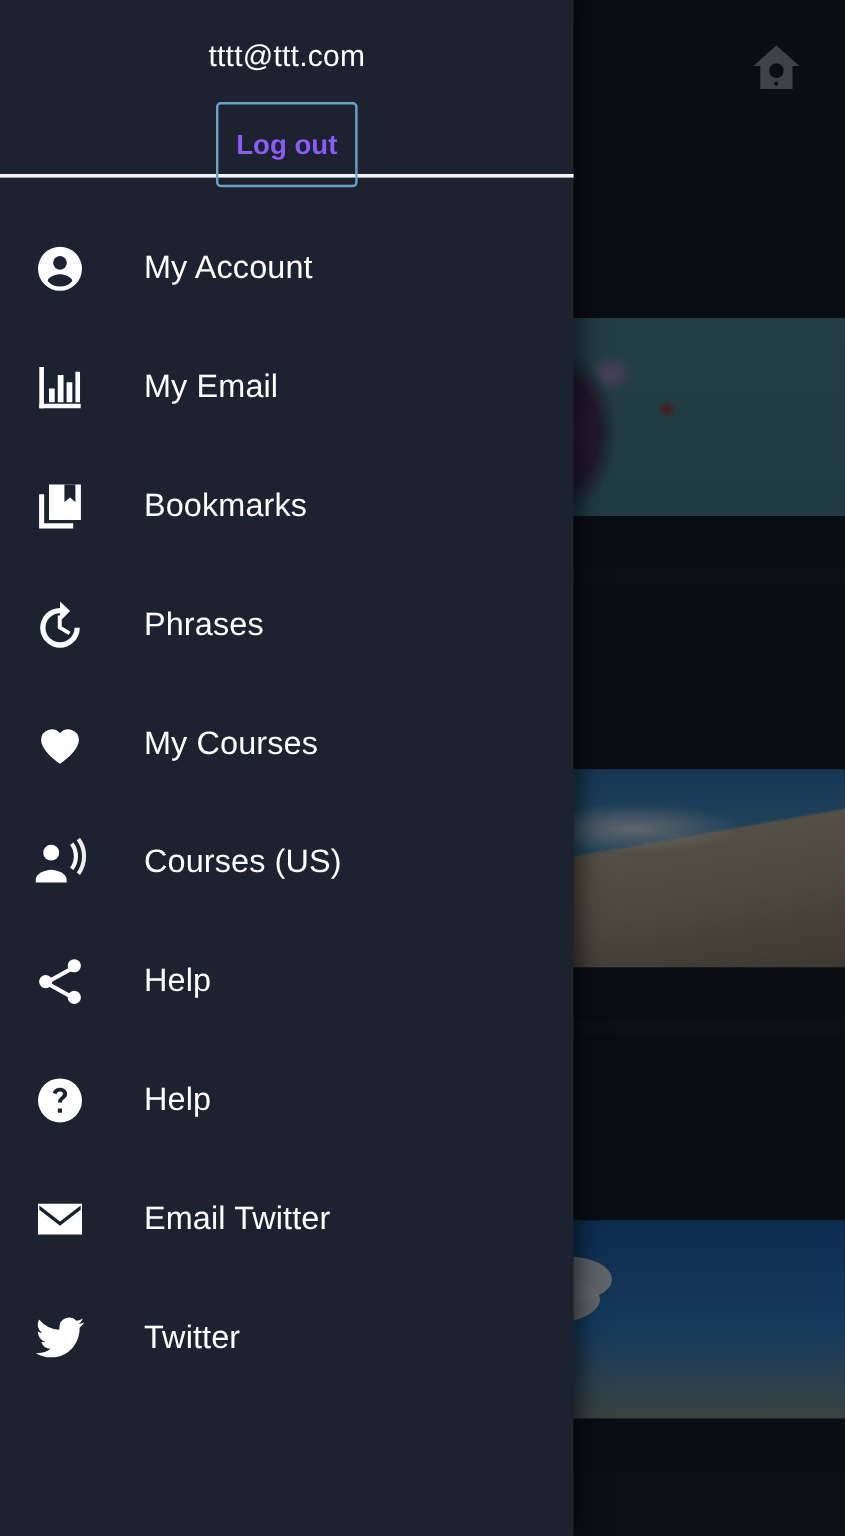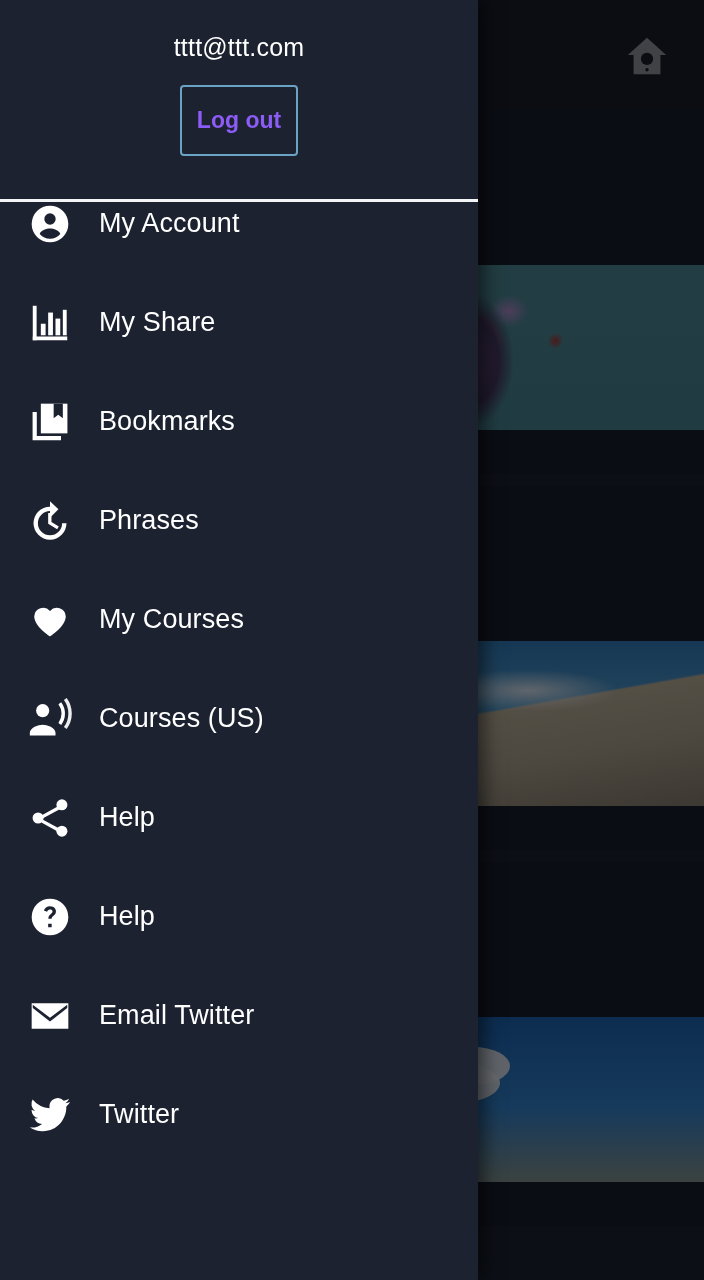--- a/index.html
+++ b/index.html
@@ -106,21 +106,21 @@
   }
 
   
   #nav-drawer {
     position:absolute; left:0; top:0;
     width:478px; height:1280px;
     background:#1c2230;
     box-shadow:6px 0 18px rgba(0,0,0,.55);
   }
   #drawer-header {
-    position:relative; height:202px;
+    position:relative; height:148px;
     border-bottom:3px solid #f2f4f6;
   }
   #account-email {
     position:absolute; top:33px; left:0; right:0;
     text-align:center; font-size:25px; color:#ffffff; letter-spacing:.2px;
   }
   #logout-button {
     position:absolute; top:85px; left:50%; transform:translateX(-50%);
     width:118px; height:71px;
     border:2px solid #6ba3c4; border-radius:4px;
@@ -132,21 +132,21 @@
   #drawer-menu { position:absolute; top:174px; left:0; right:0; }
   .menu-item {
     position:relative; height:99px;
     display:flex; align-items:center; cursor:pointer;
   }
   .menu-icon {
     width:99px; min-width:99px;
     display:flex; align-items:center; justify-content:center;
   }
   .menu-icon svg { width:44px; height:44px; fill:#ffffff; }
-  .menu-label { font-size:27px; color:#ffffff; letter-spacing:.1px; }
+  .menu-label { font-size:27px; color:#ffffff; letter-spacing:.1px;margin-left:21px; }
 </style>
 </head>
 <body>
 
 <div id="app-background">
 
   <div id="card-list">
 
     <div class="course-card">
       <div class="card-label-small">d</div>
@@ -217,21 +217,21 @@
       <span class="menu-icon">
         <svg viewBox="0 0 24 24">
           <path d="M2.6 2.6h2.1v18.8H2.6z"></path>
             <path d="M2.6 19.3h18.8v2.1H2.6z"></path>
           <path d="M7 12.4h2.6v6.3H7z"></path>
             <path d="M11 6.3h2.6v12.4H11z"></path>
           <path d="M15 9.6h2.6v9.1H15z"></path>
             <path d="M19 4.8h2.1v13.9H19z"></path>
         </svg>
       </span>
-      <span class="menu-label">My Share</span>
+      <span class="menu-label">My Email</span>
     </div>
 
     <div class="menu-item">
       <span class="menu-icon">
         <svg viewBox="0 0 24 24">
           <path d="M2.5 6.5h2.3v13.2h13.2V22H2.5z"></path>
           <path d="M7 2h14.5v16.2H7z"></path>
           <path d="M14 2h5v8l-2.5-2L14 10z" fill="#1c2230"></path>
         </svg>
       </span>

